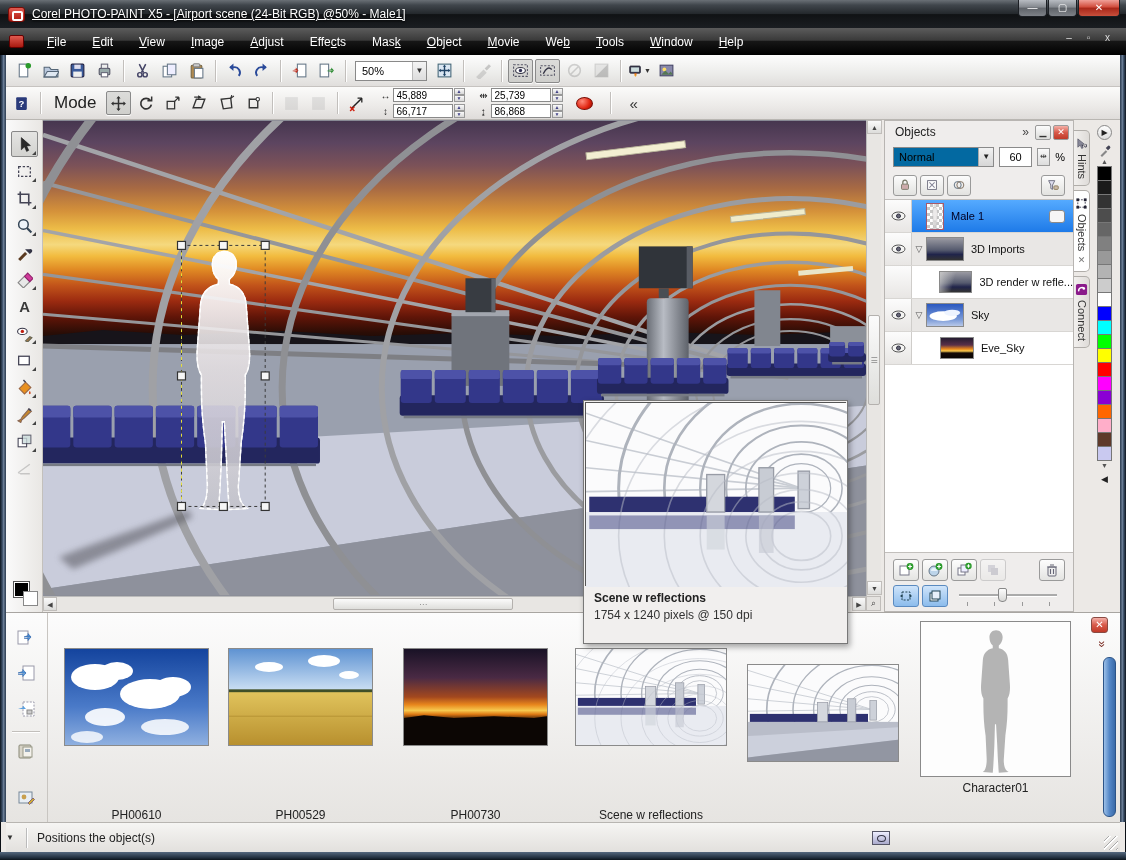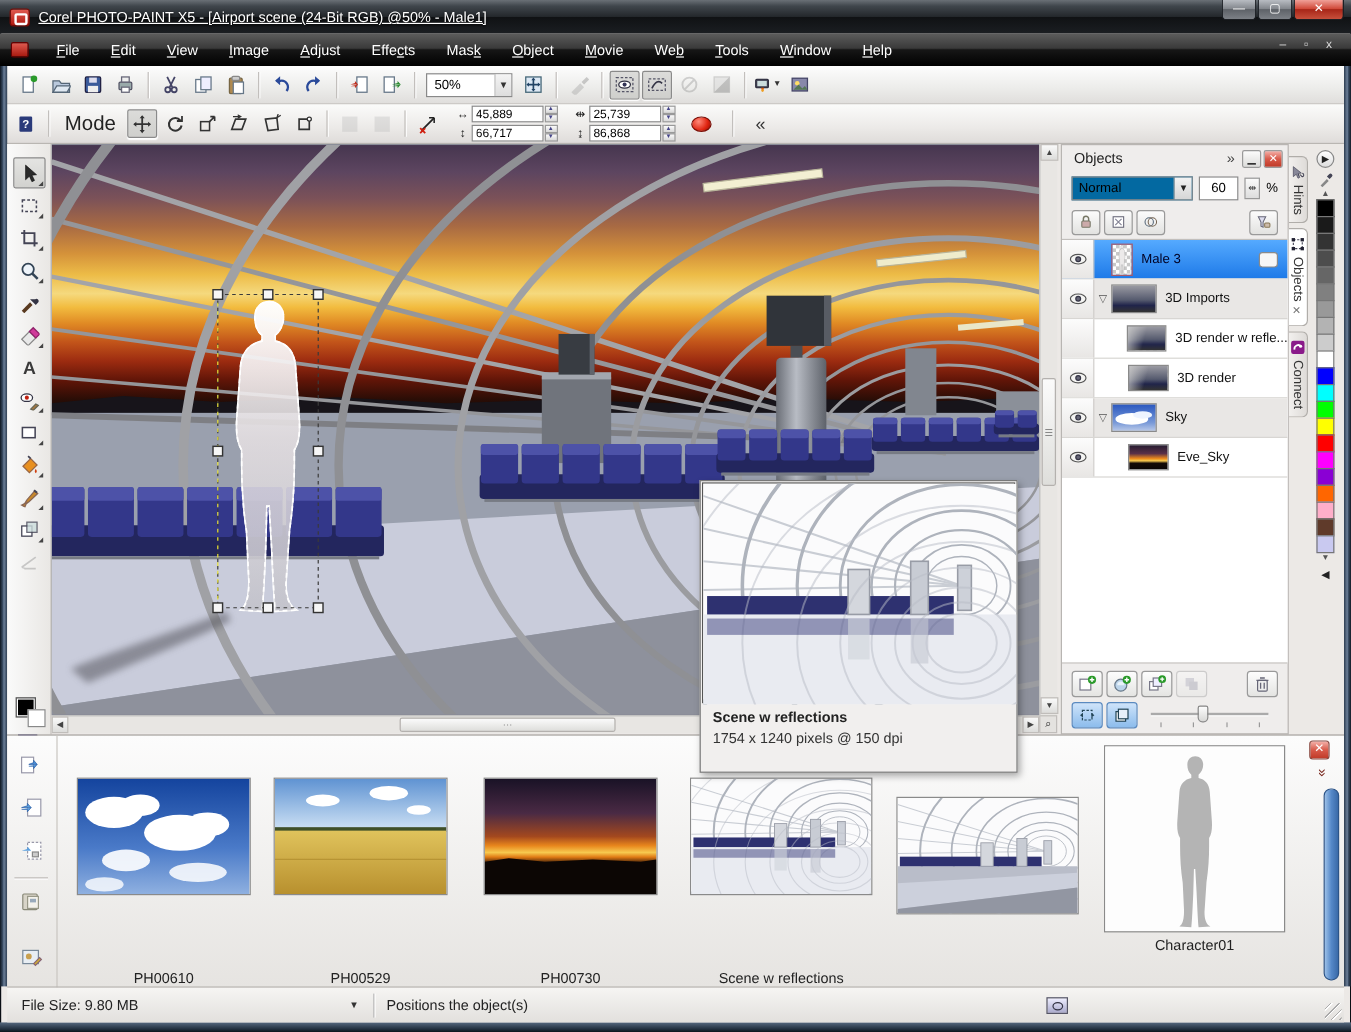--- a/index.html
+++ b/index.html
@@ -791,50 +791,39 @@
           <div class="eyecell">
             <svg viewBox="0 0 15 10">
               <ellipse cx="7.5" cy="5" rx="6.5" ry="4" fill="#f4f4f2" stroke="#555"></ellipse>
               <circle cx="7.5" cy="5" r="2" fill="#667" stroke="#334"></circle>
             </svg>
           </div>
           <span class="indent"></span>
           <div class="lthumb" style="width:18px;height:27px;width:18px;height:27px;background:repeating-conic-gradient(#c8c8c8 0% 25%, #fff 0% 50%) 0 0/6px 6px;border-color:#a85a6a;position:relative;"><svg width="16" height="25" viewBox="0 0 80 266">
               <path d="M41,4 C48,4 53,9 53,17 C53,23 50,29 46,32 L46,37 C56,39 62,46 63,58 L66,100 C67,112 66,122 62,128 L62,140 C62,158 61,175 58,195 L55,240 C55,250 57,256 61,260 L64,262 L46,263 C45,252 44,232 43,210 L41,175 L39,175 L38,212 C37,234 36,254 35,263 L17,262 L20,259 C23,254 24,247 24,238 L22,196 C19,176 18,158 18,140 L18,128 C14,122 13,112 14,100 L17,58 C18,46 25,39 35,37 L35,32 C31,29 29,23 29,17 C29,9 34,4 41,4 Z" fill="#eceaea" stroke="#999" stroke-width="3"></path>
             </svg></div>
-          <span class="lname">Male 3</span>
+          <span class="lname">Male 1</span>
           <span class="clipbox"></span>
         </div>
         <div class="lrow grp">
           <div class="eyecell">
             <svg viewBox="0 0 15 10">
               <ellipse cx="7.5" cy="5" rx="6.5" ry="4" fill="#f4f4f2" stroke="#555"></ellipse>
               <circle cx="7.5" cy="5" r="2" fill="#667" stroke="#334"></circle>
             </svg>
           </div>
           <span class="tri">▽</span>
           <div class="lthumb" style="width:38px;height:24px;width:38px;height:24px;background:linear-gradient(#9a9aa2 0%,#555a6e 55%,#20244a 75%,#333 100%);"></div>
           <span class="lname">3D Imports</span>
         </div>
         <div class="lrow">
           <div class="eyecell"></div>
           <span class="indent2"></span>
           <div class="lthumb" style="width:34px;height:22px;width:34px;height:22px;background:linear-gradient(105deg, rgba(200,200,200,.9), rgba(255,255,255,0) 45%), linear-gradient(#9a9aa2 0%,#555a6e 55%,#20244a 75%,#333 100%), repeating-conic-gradient(#bbb 0% 25%, #fff 0% 50%) 0 0/6px 6px;background-blend-mode:normal;"></div>
           <span class="lname">3D render w refle...</span>
-        </div>
-        <div class="lrow">
-          <div class="eyecell">
-            <svg viewBox="0 0 15 10">
-              <ellipse cx="7.5" cy="5" rx="6.5" ry="4" fill="#f4f4f2" stroke="#555"></ellipse>
-              <circle cx="7.5" cy="5" r="2" fill="#667" stroke="#334"></circle>
-            </svg>
-          </div>
-          <span class="indent2"></span>
-          <div class="lthumb" style="width:34px;height:22px;width:34px;height:22px;background:linear-gradient(105deg, rgba(200,200,200,.9), rgba(255,255,255,0) 45%), linear-gradient(#9a9aa2 0%,#555a6e 55%,#20244a 75%,#333 100%), repeating-conic-gradient(#bbb 0% 25%, #fff 0% 50%) 0 0/6px 6px;background-blend-mode:normal;"></div>
-          <span class="lname">3D render</span>
         </div>
         <div class="lrow grp">
           <div class="eyecell">
             <svg viewBox="0 0 15 10">
               <ellipse cx="7.5" cy="5" rx="6.5" ry="4" fill="#f4f4f2" stroke="#555"></ellipse>
               <circle cx="7.5" cy="5" r="2" fill="#667" stroke="#334"></circle>
             </svg>
           </div>
           <span class="tri">▽</span>
           <div class="lthumb" style="width:38px;height:24px;background:linear-gradient(#2a58c0,#7a9ad8 70%,#b8c8e8);position:relative;"><svg width="100%" height="100%">
@@ -1159,21 +1148,20 @@
             </svg></div>
           <div class="fs-label">Character01</div>
         </div>
       </div>
     <div id="fs-close">✕</div>
     <div id="fs-chev">»</div>
     <div id="fs-scroll"></div>
   </div>
 
   <div id="statusbar" class="abs">
-    <div id="status-size">File Size: 9.80 MB</div>
     <div id="status-drop">▼</div>
     <div id="status-div"></div>
     <div id="status-hint">Positions the object(s)</div>
     <div id="status-monitor"></div>
     <div id="resize-grip"></div>
   </div>
 
   <div id="popup" class="abs">
     <div class="img" id="popup-img"><svg width="261" height="184" viewBox="0 0 160 108" preserveAspectRatio="none">
           <rect width="160" height="108" fill="#fbfbfc"></rect>

